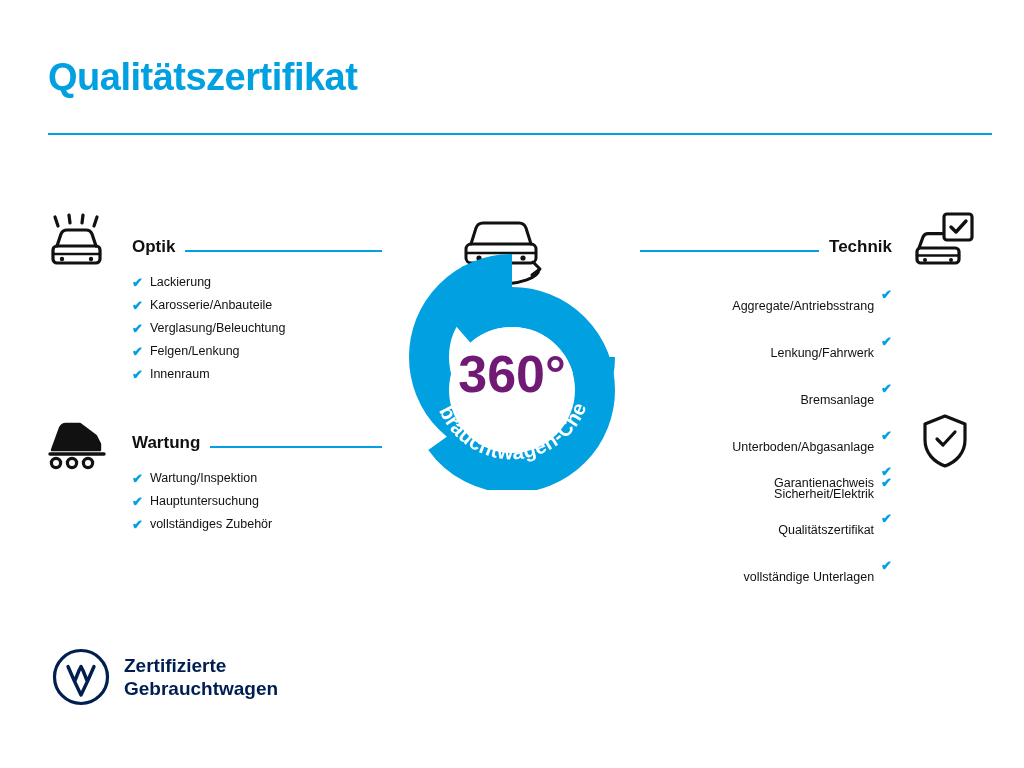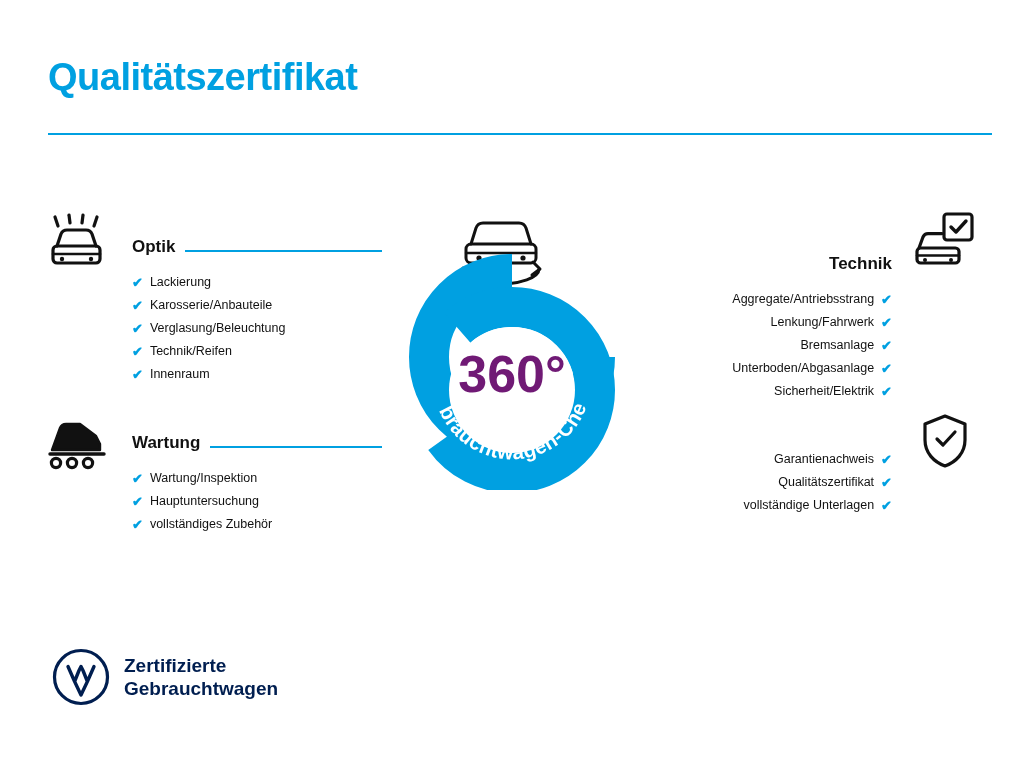--- a/index.html
+++ b/index.html
@@ -72,26 +72,26 @@
     font-weight: bold;
     line-height: 1;
   }
 
   
   .col-left .section-head { justify-content: flex-end; }
   .col-left .head-rule { flex: 1 1 auto; }
   .col-left .items li { justify-content: flex-start; }
 
   
-  .col-right .section-head { flex-direction: column; }
+  .col-right .section-head { flex-direction: row; }
   .col-right .head-rule { flex: 1 1 auto; order: 0; }
   .col-right .section-title { order: 1; }
   .col-right .items li { justify-content: flex-end; }
   .col-right .items li .check { order: 2; }
-  .col-right .items li .txt { order: 1; }
+  .col-right .items li .txt { order: 1; margin-top: 24px; }
 
   
   #sec-optik   { left: 132px; top: 238px; width: 250px; }
   #sec-wartung { left: 132px; top: 434px; width: 250px; }
   #sec-technik { left: 640px; top: 238px; width: 252px; }
   #sec-garantie{ left: 640px; top: 434px; width: 252px; }
 
   .icon-box { position: absolute; }
   #icon-optik   { left: 48px; top: 212px; }
   #icon-wartung { left: 46px; top: 414px; }
@@ -230,21 +230,21 @@
       <li>
           <span class="check">✔</span>
           <span class="txt">Karosserie/Anbauteile</span>
         </li>
       <li>
           <span class="check">✔</span>
           <span class="txt">Verglasung/Beleuchtung</span>
         </li>
       <li>
           <span class="check">✔</span>
-          <span class="txt">Technik/Reifen</span>
+          <span class="txt">Felgen/Lenkung</span>
         </li>
       <li>
           <span class="check">✔</span>
           <span class="txt">Innenraum</span>
         </li>
     </ul>
   </div>
 
   <div class="section col-left" id="sec-wartung">
     <div class="section-head">

